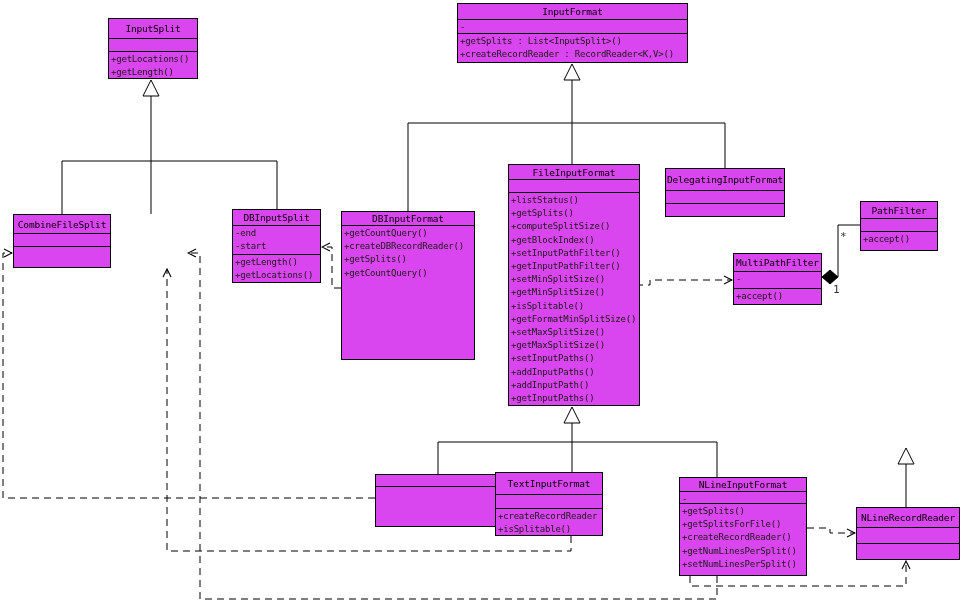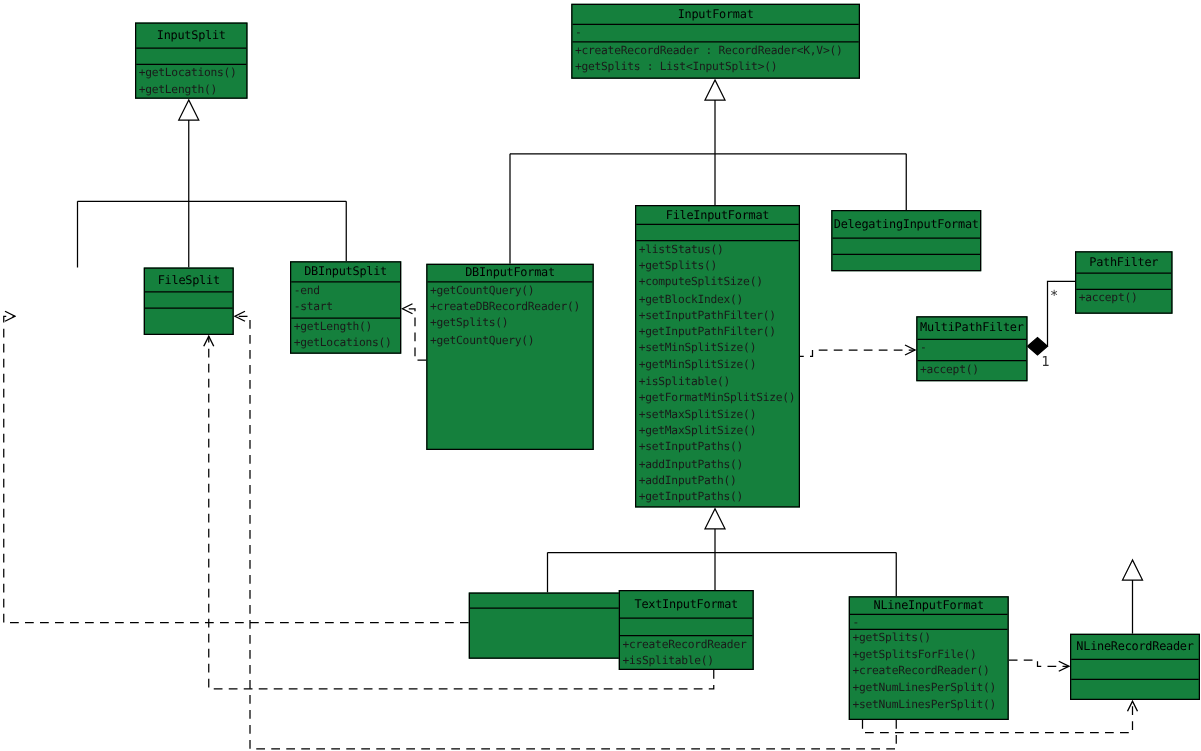--- a/index.html
+++ b/index.html
@@ -9,21 +9,21 @@
     width: 961px;
     height: 601px;
     background: #ffffff;
     overflow: hidden;
     font-family: "DejaVu Sans Mono", "Liberation Mono", monospace;
   }
   #wires { position: absolute; left: 0; top: 0; z-index: 1; }
   .uml-class {
     position: absolute;
     border: 1px solid #000;
-    background: #15803d;
+    background: #d946ef;
     z-index: 2;
   }
   .sec { border-bottom: 1px solid #000; overflow: hidden; }
   .sec:last-child { border-bottom: none; }
   .title {
     font-size: 9.5px;
     letter-spacing: -0.2px;
     color: #000;
     display: flex; align-items: center; justify-content: center;
     text-align: center;
@@ -118,31 +118,31 @@
         <div class="m-line">+getLength()</div>
       </div>
   </div>
 
   <div class="uml-class" style="left:457px;top:3px;width:231px;height:60px">
     <div class="sec title" style="height:16px">InputFormat</div>
     <div class="sec mem" style="height:14px">
         <div class="m-line">-</div>
       </div>
     <div class="sec mem" style="height:30px">
+        <div class="m-line">+getSplits : List&lt;InputSplit&gt;()</div>
         <div class="m-line">+createRecordReader : RecordReader&lt;K,V&gt;()</div>
-        <div class="m-line">+getSplits : List&lt;InputSplit&gt;()</div>
-      </div>
-  </div>
-
-
-  <div class="uml-class" style="left:115px;top:214px;width:72px;height:54px">
-    <div class="sec title" style="height:19px">FileSplit</div>
+      </div>
+  </div>
+
+  <div class="uml-class" style="left:13px;top:214px;width:98px;height:54px">
+    <div class="sec title" style="height:19px">CombineFileSplit</div>
     <div class="sec mem" style="height:13px"></div>
     <div class="sec mem" style="height:22px"></div>
   </div>
+
 
   <div class="uml-class" style="left:232px;top:209px;width:89px;height:74px">
     <div class="sec title" style="height:16px">DBInputSplit</div>
     <div class="sec mem" style="height:29px">
         <div class="m-line">-end</div>
         <div class="m-line">-start</div>
       </div>
     <div class="sec mem" style="height:29px">
         <div class="m-line">+getLength()</div>
         <div class="m-line">+getLocations()</div>

